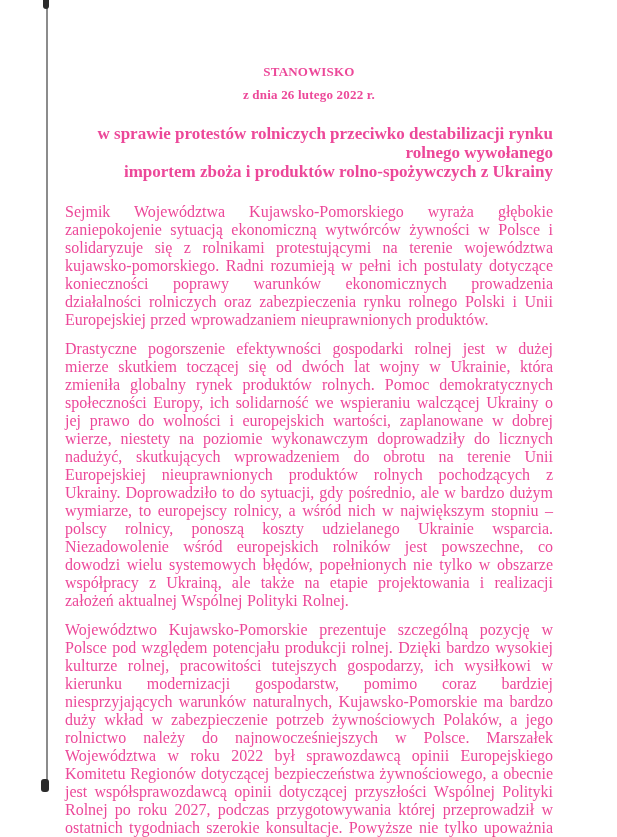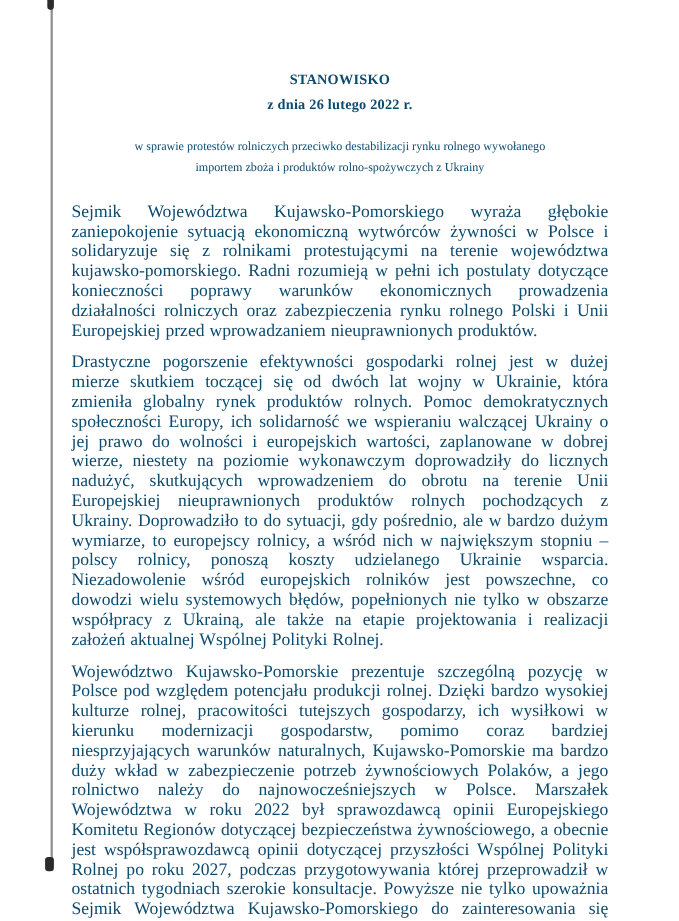--- a/index.html
+++ b/index.html
@@ -7,21 +7,21 @@
     padding: 0;
     background: #ffffff;
   }
   .page {
     position: relative;
     width: 617px;
     height: 837px;
     background: #ffffff;
     overflow: hidden;
     font-family: "Liberation Serif", "DejaVu Serif", serif;
-    color: #0c4a6e;
+    color: #ec4899;
   }
   
   .scan-line {
     position: absolute;
     left: 46px;
     top: 0;
     width: 2px;
     height: 791px;
     background: rgba(45, 45, 45, 0.55);
   }
@@ -53,24 +53,24 @@
     font-weight: bold;
     font-size: 13px;
     line-height: 15px;
     text-align: center;
     letter-spacing: 0.2px;
   }
   .h-line.first { margin-top: 64px; }
   .h-line + .h-line { margin-top: 8px; }
   .subject {
     margin-top: 22px;
-    font-weight: normal;
-    font-size: 11px;
+    font-weight: bold;
+    font-size: 17px;
     line-height: 19px;
-    text-align: center;
+    text-align: right;
   }
   .body-text {
     margin-top: 22px;
   }
   .body-text p {
     margin: 0 0 11px 0;
     font-size: 16px;
     line-height: 18px;
     text-align: justify;
     text-justify: inter-word;

